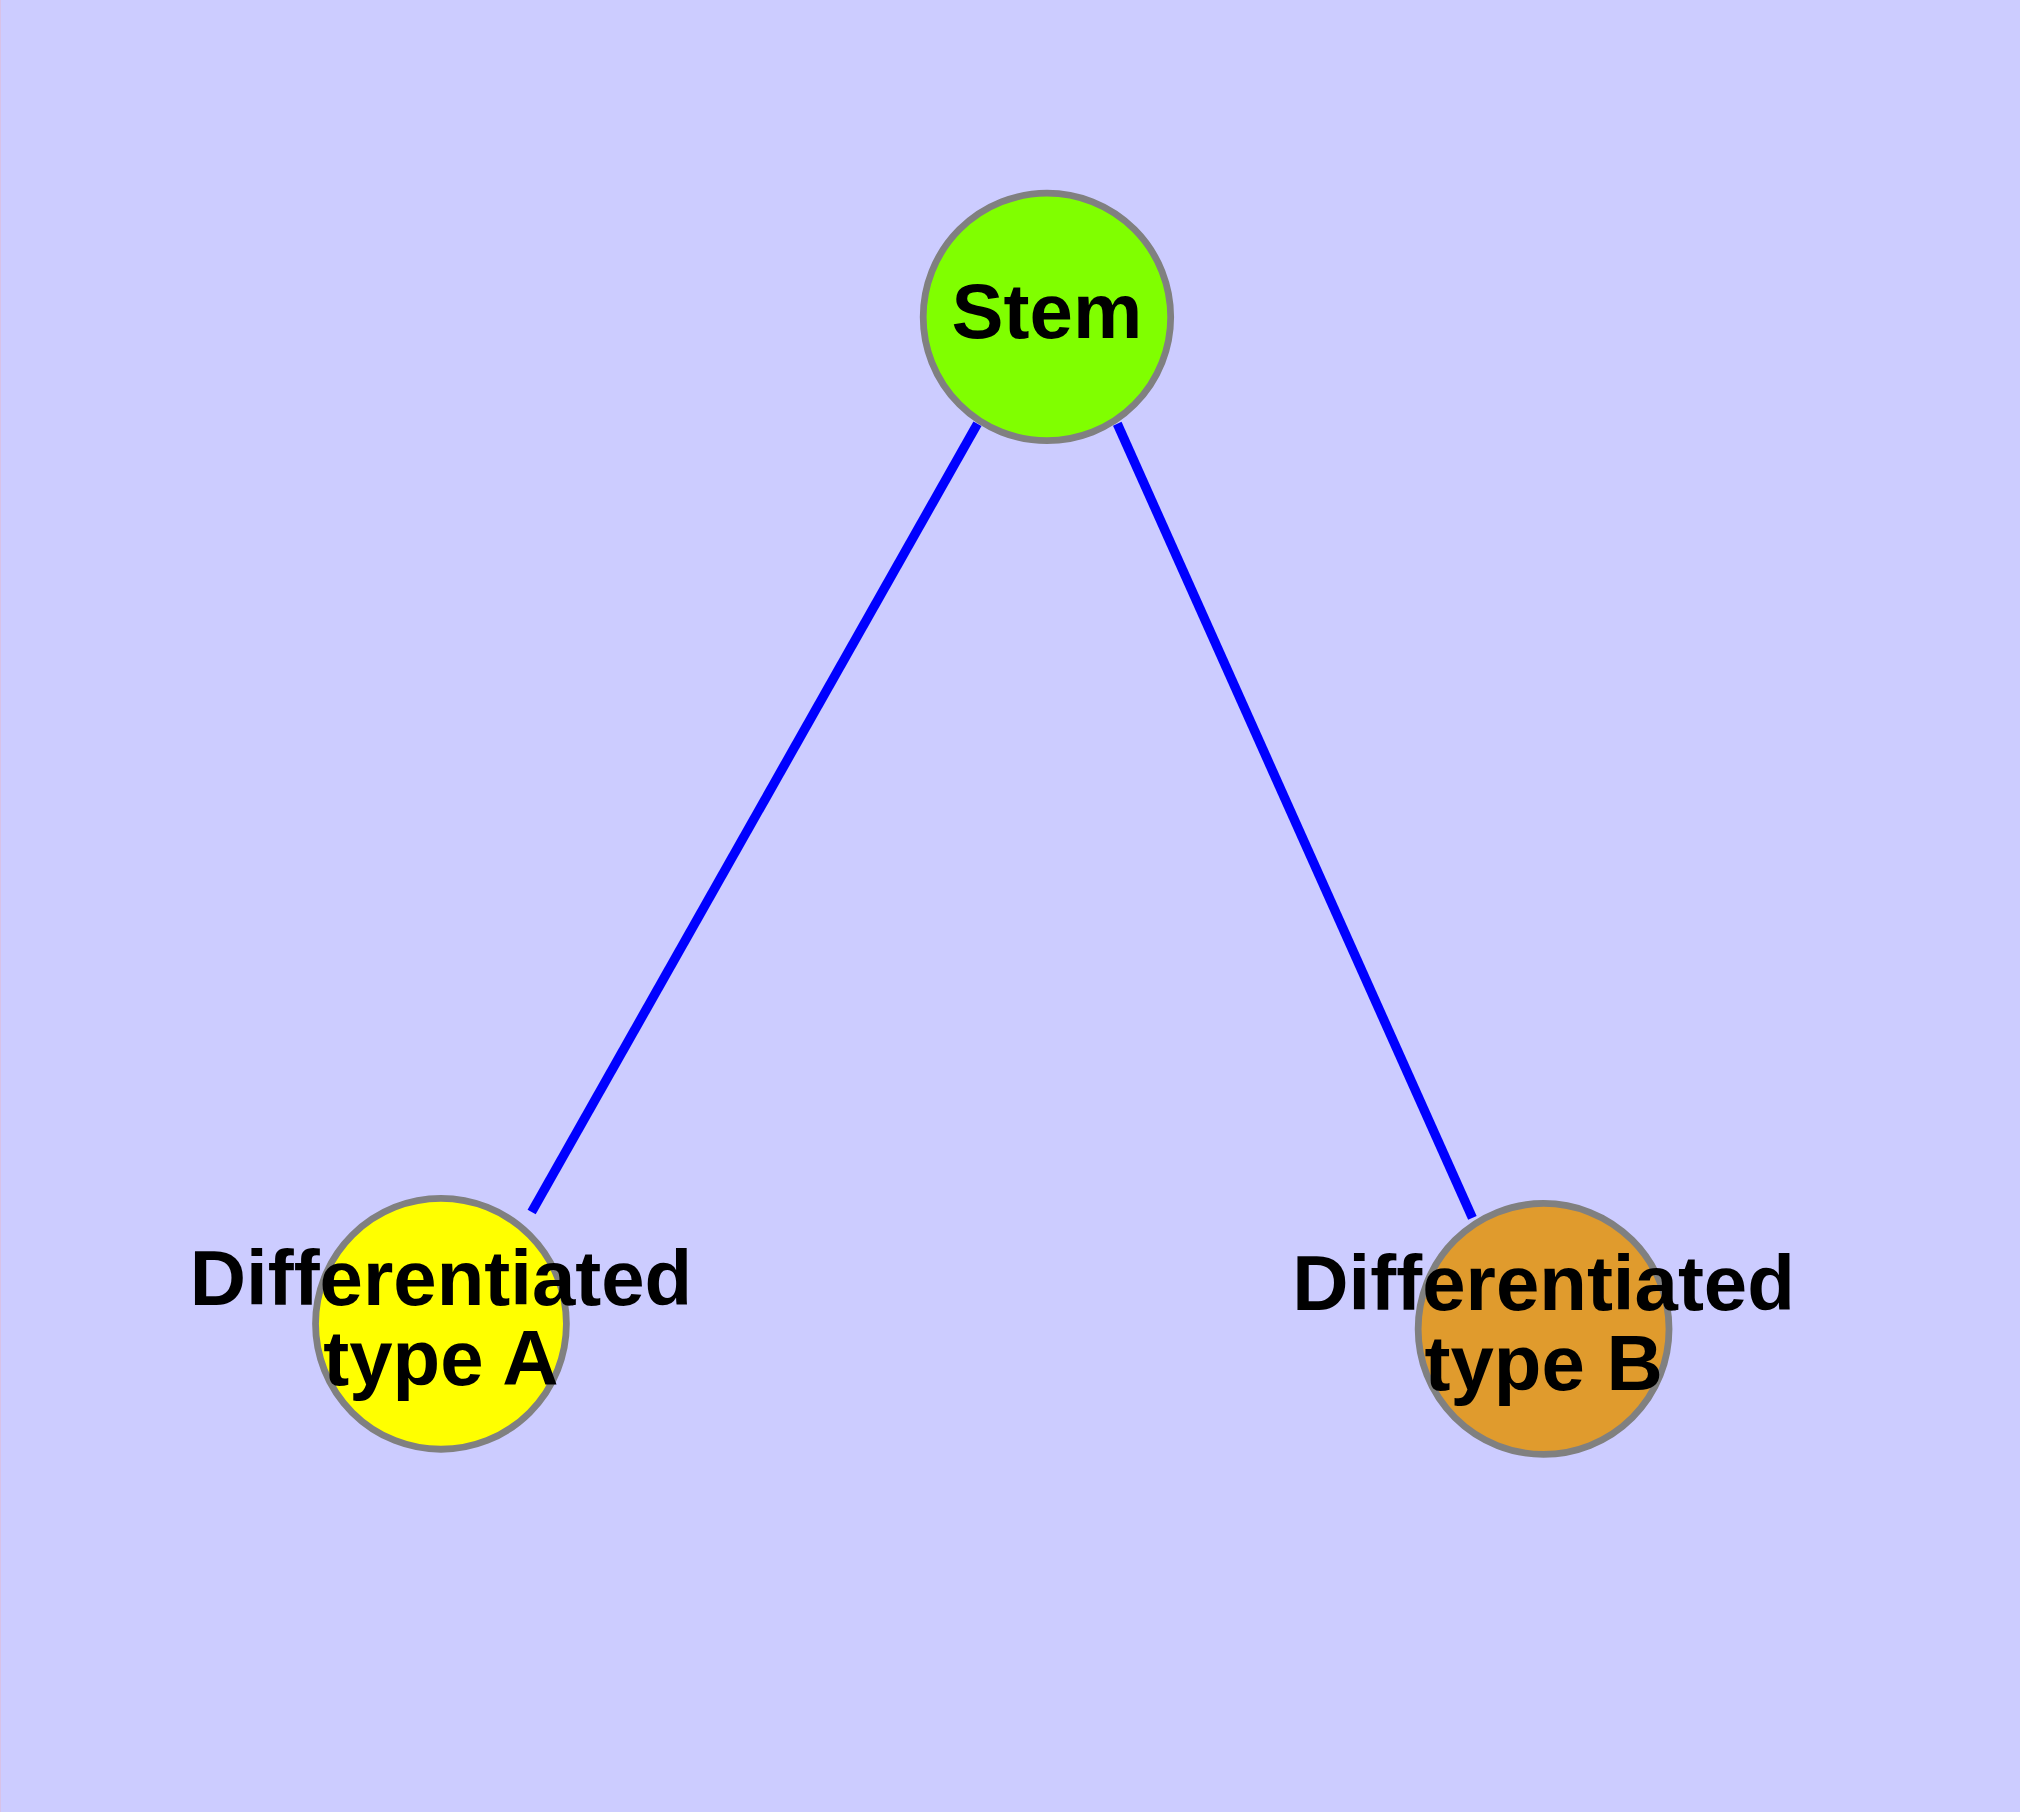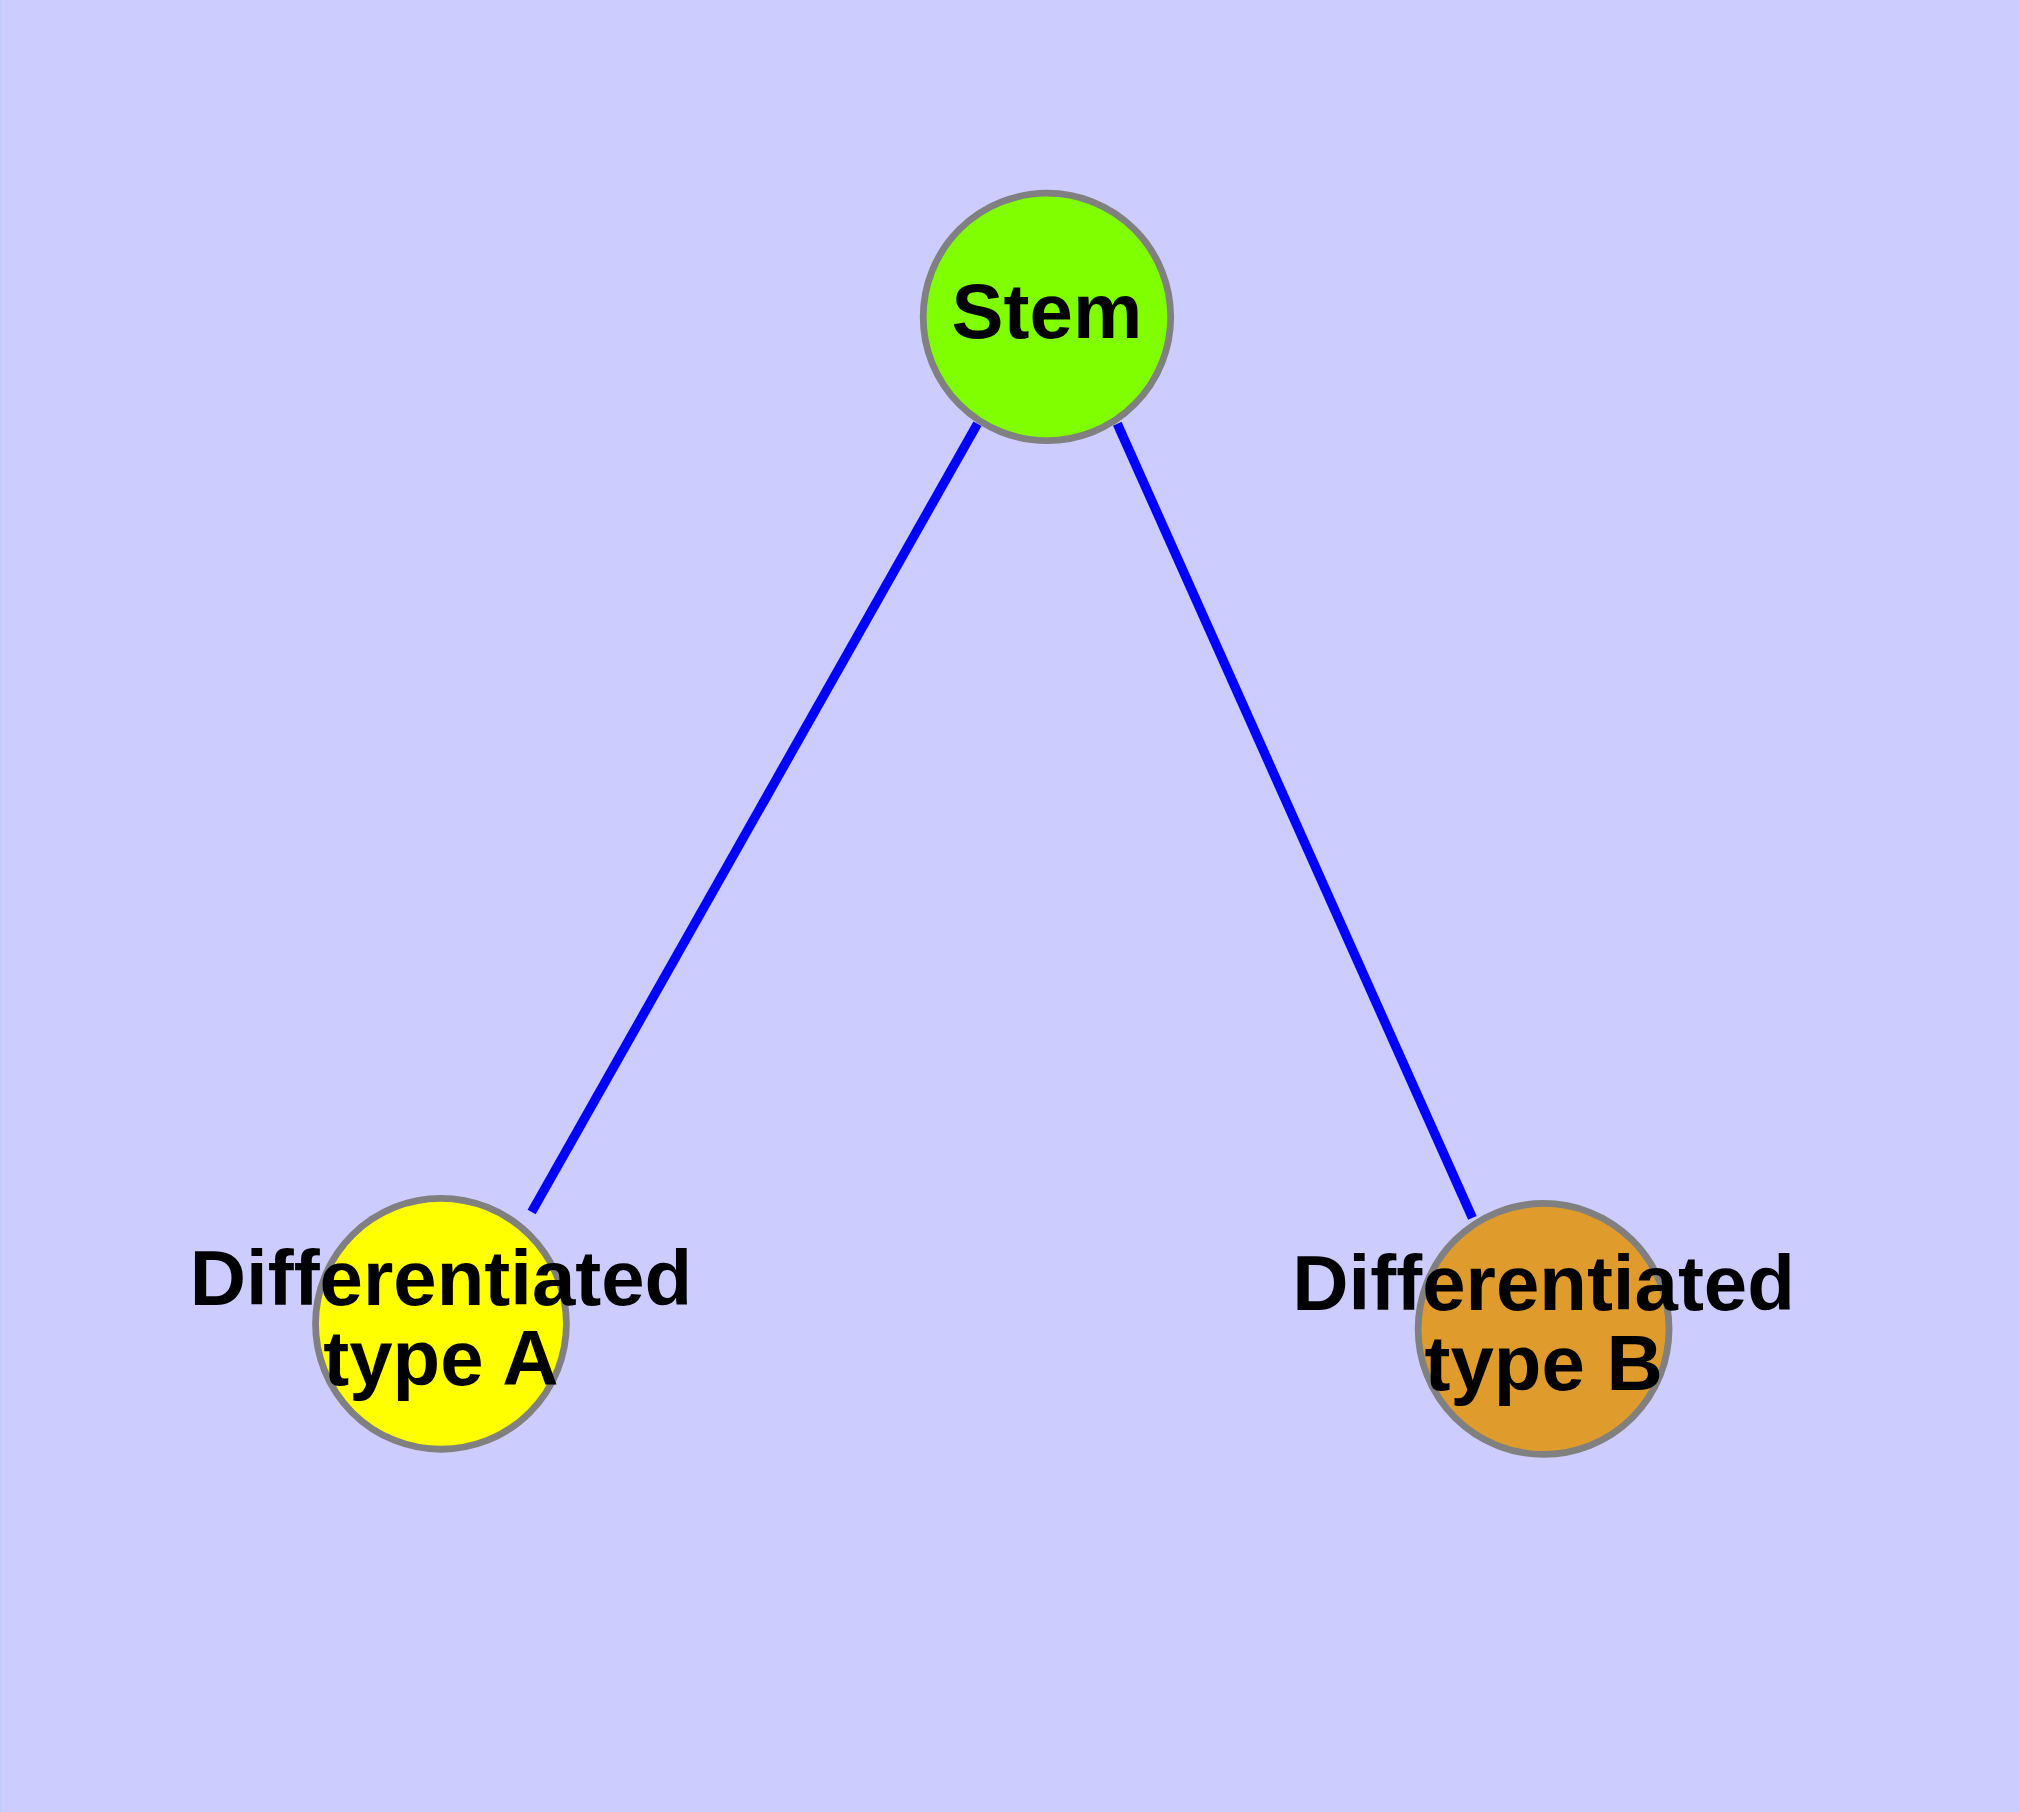--- a/index.html
+++ b/index.html
@@ -32,21 +32,21 @@
     fill: #000000;
     text-anchor: middle;
     dominant-baseline: middle;
     paint-order: normal;
     white-space: pre;
   }
 </style>
 </head>
 <body style="background: rgb(204, 204, 255);">
 
-<div id="graph-canvas" style="background: #7dd3fc;">
+<div id="graph-canvas" style="background: #fca5a5;">
   <svg id="graph-svg" viewBox="0 0 2384 2138" xmlns="http://www.w3.org/2000/svg">
 
     <rect x="0" y="0" width="2384" height="2138" fill="#ccccff"></rect>
 
     <g>
       <line class="graph-edge" stroke="#0000ff" stroke-width="11" stroke-linecap="butt" x1="1153" y1="500" x2="627" y2="1430"></line>
       <line class="graph-edge" stroke="#0000ff" stroke-width="11" stroke-linecap="butt" x1="1318" y1="500" x2="1737" y2="1437"></line>
     </g>
 
     <g>

